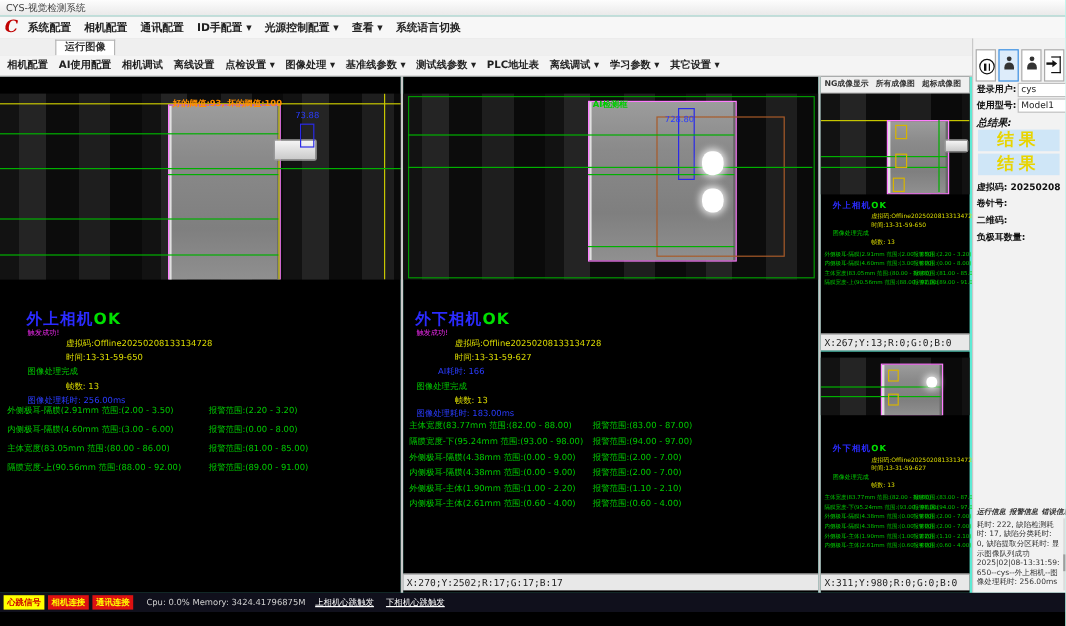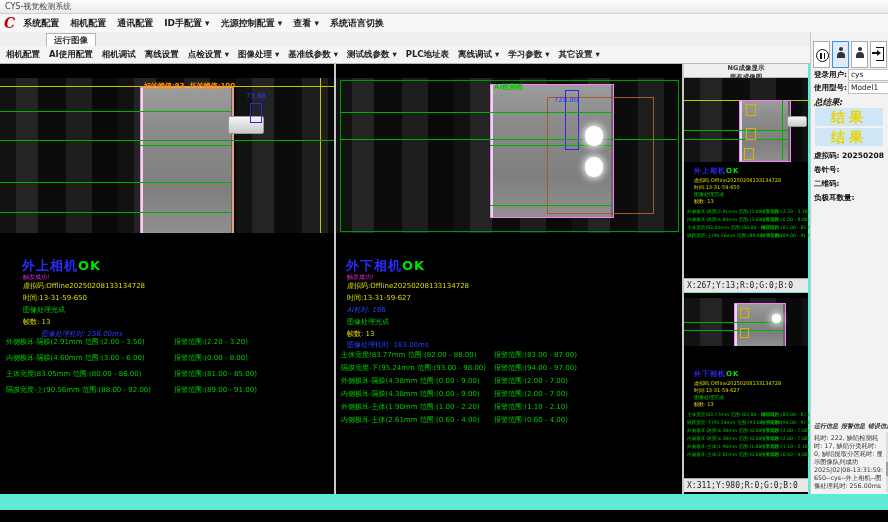--- a/index.html
+++ b/index.html
@@ -38,31 +38,31 @@
   .bluebox{position:absolute;border:1px solid #2a2ae8;}
   .ybox{position:absolute;border:1px solid #d8b400;}
   .connector{position:absolute;background:linear-gradient(180deg,#f6f6f6,#c9c9c9);
              border:1px solid #9a9a9a;border-radius:2px;}
   .blob{position:absolute;background:#fff;border-radius:45%;box-shadow:0 0 6px 2px rgba(255,255,255,.8);}
   
   .ov{position:absolute;white-space:nowrap;}
   .ov-title{font-size:13px;font-weight:bold;color:#2b2bff;font-family:"DejaVu Serif",serif;letter-spacing:1px;}
   .ov-ok{color:#00e000;font-family:"DejaVu Sans",sans-serif;}
   .t-mag{color:#e828e8;font-size:6px;}
-  .t-yel{color:#dede00;font-size:7px;}
+  .t-yel{color:#dede00;font-size:7px;margin-left:32px;}
   .t-grn{color:#00cc00;font-size:7px;}
   .t-blu{color:#2a3cff;font-size:7px;}
   .t-org{color:#ff9000;font-size:7px;font-weight:bold;}
   .mrow{position:absolute;font-size:7px;color:#00cc00;white-space:nowrap;}
   .mrow .alarm{position:absolute;}
   .coordbar{position:absolute;background:#e8e8e8;border-top:1px solid #a8a8a8;color:#222;
             font-size:8px;line-height:13px;padding-left:3px;box-sizing:border-box;
             font-family:"DejaVu Sans Mono",monospace;white-space:nowrap;}
   
-  .ng-header{position:absolute;background:#efefef;border-bottom:1px solid #bdbdbd;display:flex;align-items:center;flex-direction:column;}
+  .ng-header{position:absolute;background:#efefef;border-bottom:1px solid #bdbdbd;display:flex;align-items:center;}
   .ng-tab{font-size:6.5px;font-weight:bold;color:#333;margin:0 3px;white-space:nowrap;cursor:default;}
   .mini{font-size:5px;}
   .mini-row{position:absolute;font-size:4.6px;color:#00cc00;white-space:nowrap;}
   
   .sidebar{position:absolute;left:810px;top:32px;width:78px;height:462px;background:#f2f2f2;
            border-left:1px solid #c9c9c9;}
   .sb-btn{position:absolute;width:17px;height:27px;background:#fff;border:1px solid #ababab;box-sizing:border-box;}
   .sb-btn.sel{border:1px solid #3d8fe0;background:#ddecfa;}
   .icon-pause{position:absolute;left:2px;top:7px;width:11px;height:11px;border:1.5px solid #111;border-radius:50%;}
   .icon-pause i{position:absolute;top:2.5px;width:1.8px;height:6px;background:#111;}
@@ -153,21 +153,21 @@
     </div>
 
     <div class="ov ov-title" style="left:22px;top:193px;">
       <span>外上相机</span><span class="ov-ok">OK</span>
     </div>
     <div class="ov t-mag" style="left:23px;top:209px;">触发成功!</div>
     <div class="ov t-yel" style="left:23px;top:217px;">虚拟码:Offline20250208133134728</div>
     <div class="ov t-yel" style="left:23px;top:229px;">时间:13-31-59-650</div>
     <div class="ov t-grn" style="left:23px;top:241px;">图像处理完成</div>
     <div class="ov t-yel" style="left:23px;top:253px;">帧数: 13</div>
-    <div class="ov t-blu" style="left:41px;top:265px;font-style:italic;">图像处理耗时: 256.00ms</div>
+    <div class="ov t-blu" style="left:23px;top:265px;">图像处理耗时: 256.00ms</div>
 
     <div class="mrow" style="left:6px;top:273px;width:322px;">
       <span>外侧极耳-隔膜(2.91mm 范围:(2.00 - 3.50)</span>
       <span class="alarm" style="left:168px;">报警范围:(2.20 - 3.20)</span>
     </div>
     <div class="mrow" style="left:6px;top:289px;width:322px;">
       <span>内侧极耳-隔膜(4.60mm 范围:(3.00 - 6.00)</span>
       <span class="alarm" style="left:168px;">报警范围:(0.00 - 8.00)</span>
     </div>
     <div class="mrow" style="left:6px;top:305px;width:322px;">
@@ -198,21 +198,21 @@
       <div class="ov t-grn" style="left:158px;top:4px;font-weight:bold;">AI检测框</div>
       <div class="ov t-blu" style="left:218px;top:18px;">728.80</div>
     </div>
 
     <div class="ov ov-title" style="left:10px;top:193px;">
       <span>外下相机</span><span class="ov-ok">OK</span>
     </div>
     <div class="ov t-mag" style="left:11px;top:209px;">触发成功!</div>
     <div class="ov t-yel" style="left:11px;top:217px;">虚拟码:Offline20250208133134728</div>
     <div class="ov t-yel" style="left:11px;top:229px;">时间:13-31-59-627</div>
-    <div class="ov t-blu" style="left:11px;top:241px;font-style:italic;">AI耗时: 166</div>
+    <div class="ov t-blu" style="left:29px;top:241px;">AI耗时: 166</div>
     <div class="ov t-grn" style="left:11px;top:253px;">图像处理完成</div>
     <div class="ov t-yel" style="left:11px;top:265px;">帧数: 13</div>
     <div class="ov t-blu" style="left:11px;top:276px;">图像处理耗时: 183.00ms</div>
 
     <div class="mrow" style="left:5px;top:286px;width:336px;">
       <span>主体宽度(83.77mm 范围:(82.00 - 88.00)</span>
       <span class="alarm" style="left:153px;">报警范围:(83.00 - 87.00)</span>
     </div>
     <div class="mrow" style="left:5px;top:299px;width:336px;">
       <span>隔膜宽度-下(95.24mm 范围:(93.00 - 98.00)</span>
@@ -228,20 +228,21 @@
     </div>
     <div class="mrow" style="left:5px;top:338px;width:336px;">
       <span>外侧极耳-主体(1.90mm 范围:(1.00 - 2.20)</span>
       <span class="alarm" style="left:153px;">报警范围:(1.10 - 2.10)</span>
     </div>
     <div class="mrow" style="left:5px;top:351px;width:336px;">
       <span>内侧极耳-主体(2.61mm 范围:(0.60 - 4.00)</span>
       <span class="alarm" style="left:153px;">报警范围:(0.60 - 4.00)</span>
     </div>
 
+    <div class="coordbar" style="left:0;top:414px;width:346px;height:14px;">X:270;Y:2502;R:17;G:17;B:17</div>
   </div>
 
   <div class="divider-v" style="left:682px;top:64px;height:430px;"></div>
 
   <div class="panel" style="left:684px;top:64px;width:124px;height:228px;">
     <div class="ng-header" style="left:0;top:0;width:124px;height:13px;">
       <span class="ng-tab">NG成像显示</span>
       <span class="ng-tab">所有成像图</span>
       <span class="ng-tab">超标成像图</span>
     </div>
@@ -368,15 +369,23 @@
       <span class="info-tab">运行信息</span>
       <span class="info-tab">报警信息</span>
       <span class="info-tab">错误信息</span>
     </div>
     <div class="sb-log">耗时: 222, 缺陷检测耗时: 17, 缺陷分类耗时: 0, 缺陷提取分区耗时: 显示图像队列成功
 2025|02|08-13:31:59:650--cys--外上相机--图像处理耗时: 256.00ms</div>
     <div class="sb-scroll"></div>
     <div class="sb-thumb"></div>
   </div>
 
+  <div class="statusbar">
+    <span class="badge badge-hb">心跳信号</span>
+    <span class="badge badge-alarm">相机连接</span>
+    <span class="badge badge-alarm">通讯连接</span>
+    <span class="sb-cpu">Cpu: 0.0% Memory: 3424.41796875M</span>
+    <span class="sb-link">上相机心跳触发</span>
+    <span class="sb-link">下相机心跳触发</span>
+  </div>
   <div class="bottom-black"></div>
 
 </div>
 
 </body></html>

